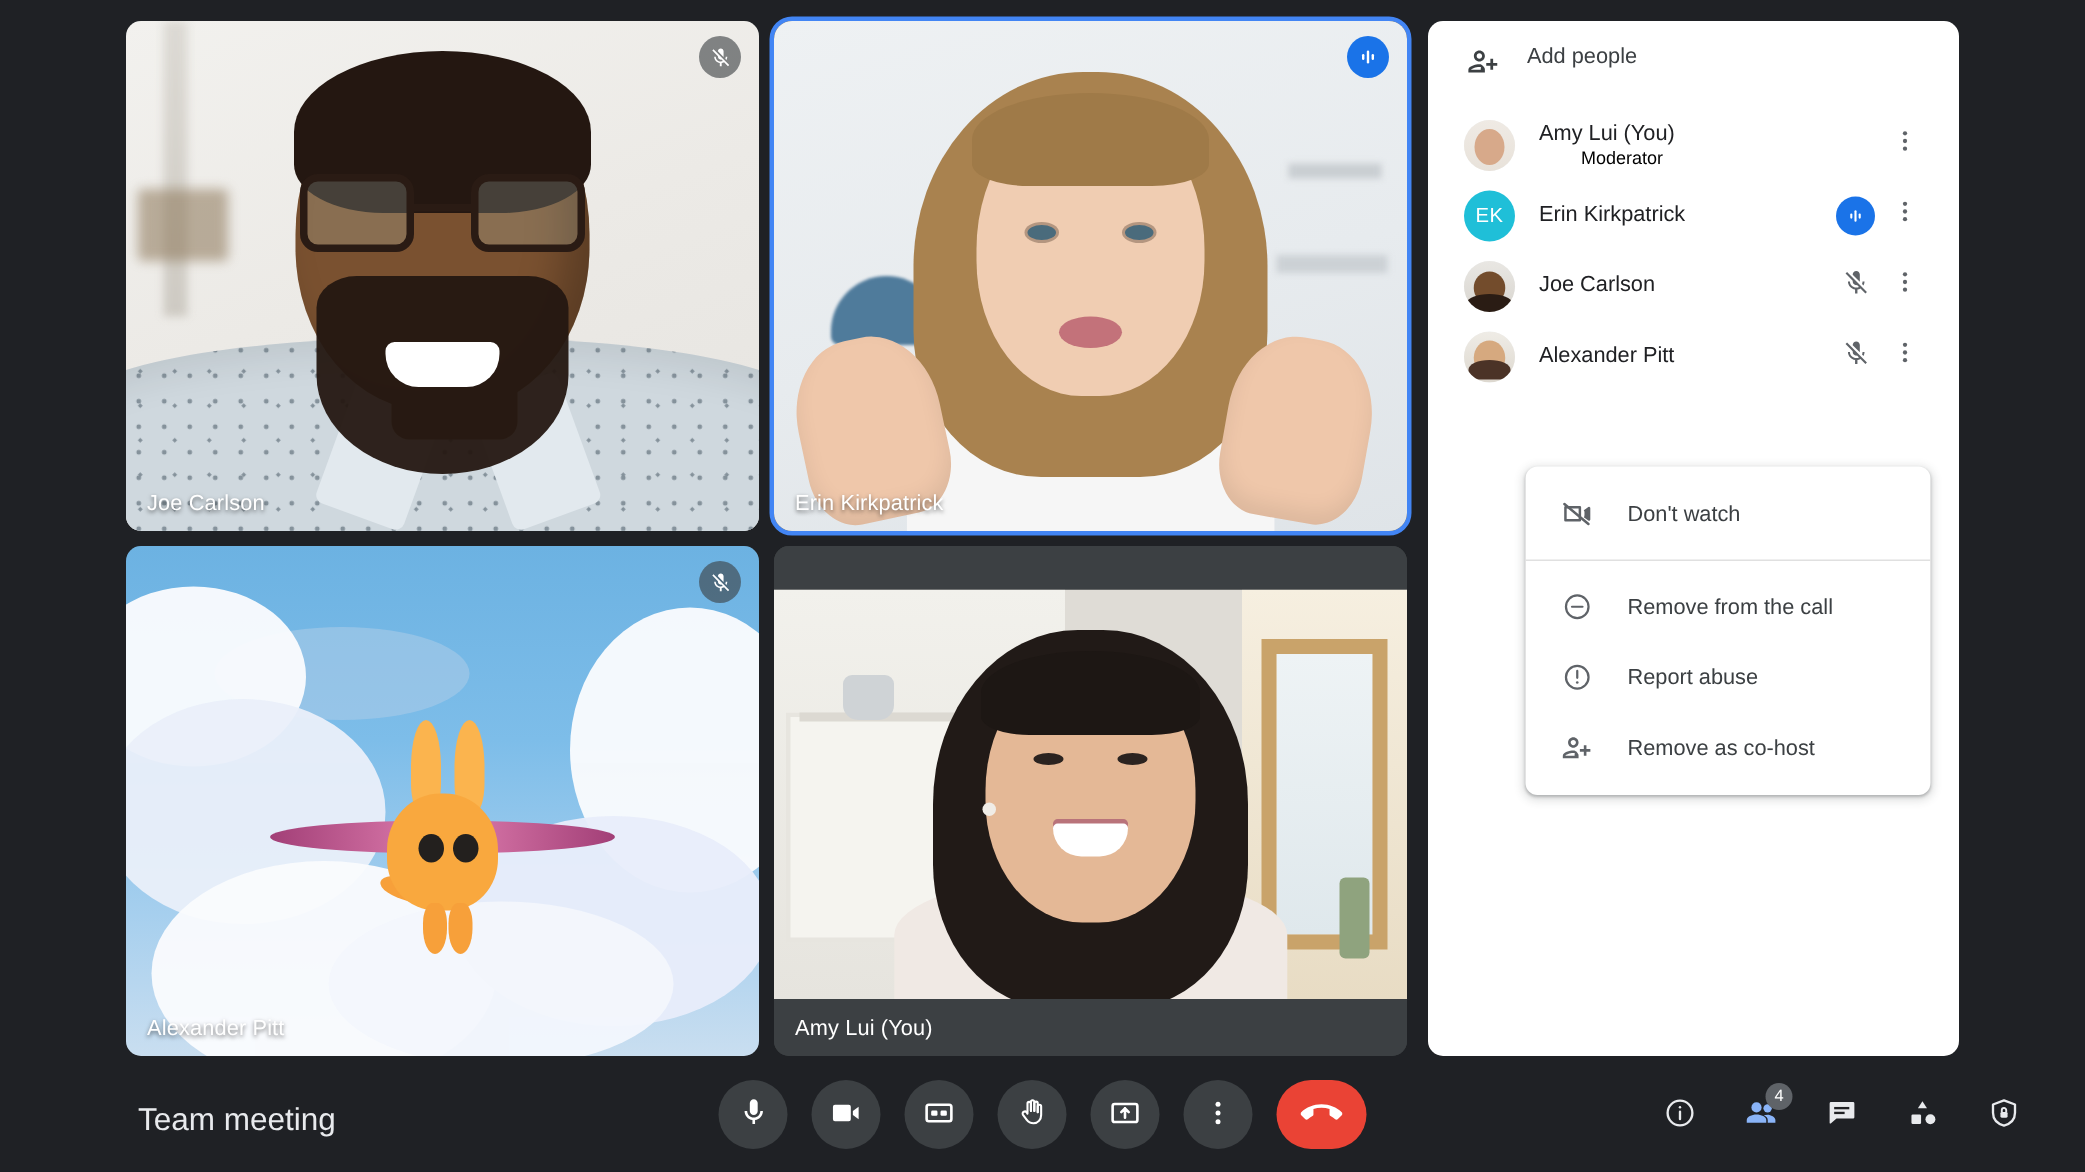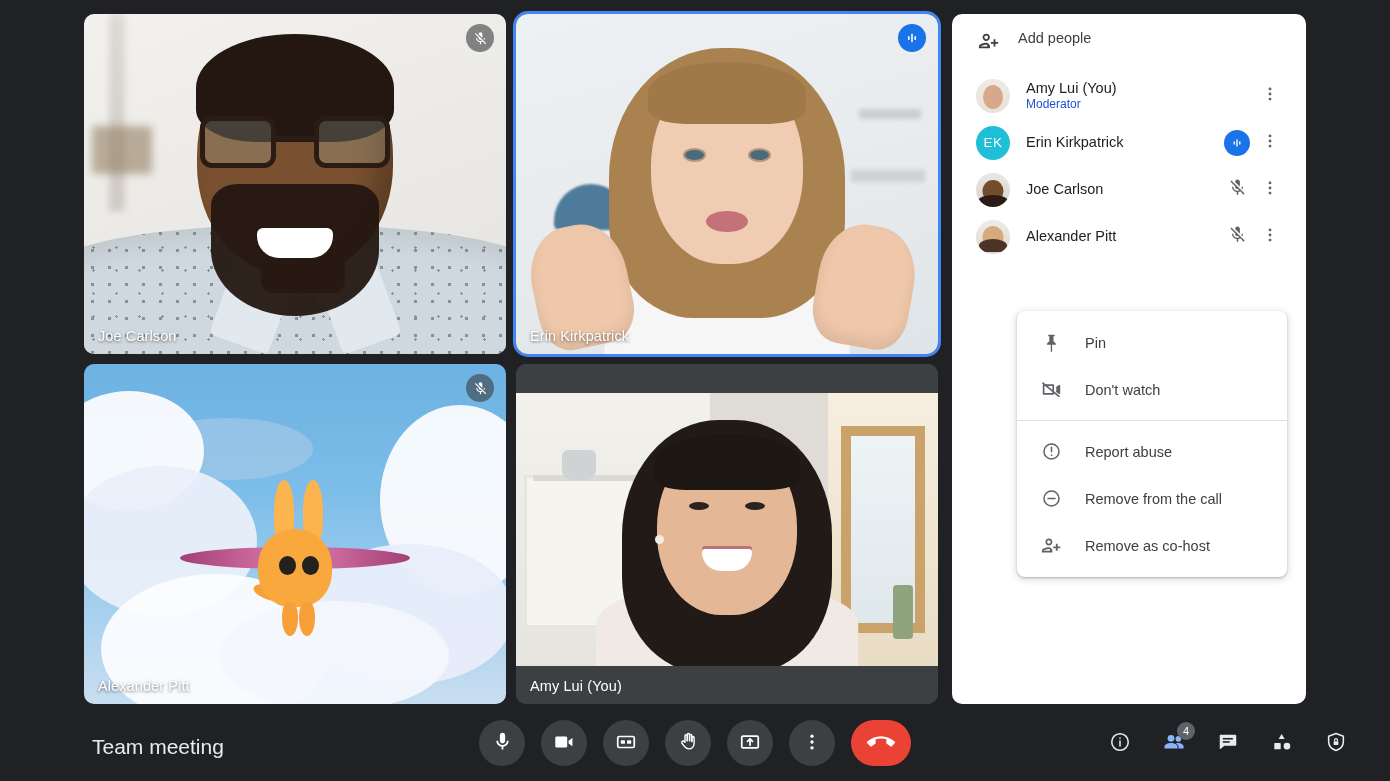--- a/index.html
+++ b/index.html
@@ -200,21 +200,21 @@
 
   .plist { padding: 4px 0 0 0; }
   .prow { display:flex; align-items:center; height:47px; padding: 0 20px 0 24px; }
   .pavatar { width:34px;height:34px;border-radius:50%;flex:none; overflow:hidden; position:relative;
     background:#f1f3f4; }
   .pavatar.initials{ display:flex;align-items:center;justify-content:center;
     color:#fff;font-size:13.5px;letter-spacing:.4px;}
   .pmeta { flex:1; margin-left:16px; min-width:0; }
   .pname { font-size:14.5px; color:#202124; line-height:17px; white-space:nowrap;
     overflow:hidden; text-overflow:ellipsis;}
-  .prole { font-size:12px; color:#1d4ed8; line-height:15px; }
+  .prole { font-size:12px; color:#000000; line-height:15px;margin-left:28px; }
   .pstatus { width:34px; display:flex; align-items:center; justify-content:center; flex:none;}
   .pmore { width:32px; display:flex; align-items:center; justify-content:center; flex:none;
     cursor:pointer; }
 
   .spk-dot { width:26px;height:26px;border-radius:50%;background:#1a73e8;
     display:flex;align-items:center;justify-content:center;}
 
   
   .av { position:absolute; inset:0; }
   .av.amy  { background:linear-gradient(180deg,#efeae4 0%,#e8e2da 100%); }
@@ -484,61 +484,53 @@
             </svg>
           </span>
         </div>
       </div>
 
     </div>
   </div>
 
   <div class="ctx">
 
-    <div class="ctx-item">
-      <span class="ctx-ico">
-        <svg width="20" height="20" viewBox="0 0 24 24" fill="#5f6368">
-          <path d="M14.5 2h-5a1 1 0 0 0 0 2h.5v6.2c-1.6.6-2.8 2-3 3.8h4.7V22l.8 1 .8-1v-8h4.7c-.2-1.8-1.4-3.2-3-3.8V4h.5a1 1 0 0 0 0-2z"></path>
-        </svg>
-      </span>
-      <span class="ctx-lbl">Pin</span>
-    </div>
 
     <div class="ctx-item">
       <span class="ctx-ico">
         <svg width="21" height="21" viewBox="0 0 24 24" fill="none" stroke="#5f6368" stroke-width="1.9" stroke-linejoin="round">
           <path d="M3 7h11v10H3z"></path>
           <path d="M17.5 10.2L21 7.7v8.6l-3.5-2.5" fill="#5f6368" stroke="#5f6368"></path>
           <path d="M2.2 4.6 L20.5 19.8" stroke="#5f6368" stroke-width="1.9" stroke-linecap="round"></path>
         </svg>
       </span>
       <span class="ctx-lbl">Don't watch</span>
     </div>
 
     <div class="ctx-sep"></div>
 
     <div class="ctx-item">
       <span class="ctx-ico">
         <svg width="21" height="21" viewBox="0 0 24 24" fill="none" stroke="#5f6368" stroke-width="1.7">
           <circle cx="12" cy="12" r="8.6"></circle>
-          <path d="M12 7.2v5.2" stroke-linecap="round"></path>
-          <circle cx="12" cy="16" r="1" fill="#5f6368" stroke="none"></circle>
+            <path d="M8 12h8" stroke-linecap="round"></path>
         </svg>
       </span>
-      <span class="ctx-lbl">Report abuse</span>
+      <span class="ctx-lbl">Remove from the call</span>
     </div>
 
     <div class="ctx-item">
       <span class="ctx-ico">
         <svg width="21" height="21" viewBox="0 0 24 24" fill="none" stroke="#5f6368" stroke-width="1.7">
           <circle cx="12" cy="12" r="8.6"></circle>
-            <path d="M8 12h8" stroke-linecap="round"></path>
+          <path d="M12 7.2v5.2" stroke-linecap="round"></path>
+          <circle cx="12" cy="16" r="1" fill="#5f6368" stroke="none"></circle>
         </svg>
       </span>
-      <span class="ctx-lbl">Remove from the call</span>
+      <span class="ctx-lbl">Report abuse</span>
     </div>
 
     <div class="ctx-item">
       <span class="ctx-ico">
         <svg width="21" height="21" viewBox="0 0 24 24" fill="#5f6368">
           <path d="M9 12c2.21 0 4-1.79 4-4s-1.79-4-4-4-4 1.79-4 4 1.79 4 4 4zm0-6c1.1 0 2 .9 2 2s-.9 2-2 2-2-.9-2-2 .9-2 2-2zm0 8c-2.67 0-8 1.34-8 4v2h12v-2c0-.38-.06-.73-.16-1.07C11.54 14.32 9.96 14 9 14zm-6 4c.2-.71 3.3-2 6-2 .37 0 .75.03 1.13.08-.07.3-.13.61-.13.92v1H3z"></path>
           <path d="M19 10h-2v3h-3v2h3v3h2v-3h3v-2h-3z"></path>
         </svg>
       </span>
       <span class="ctx-lbl">Remove as co-host</span>

